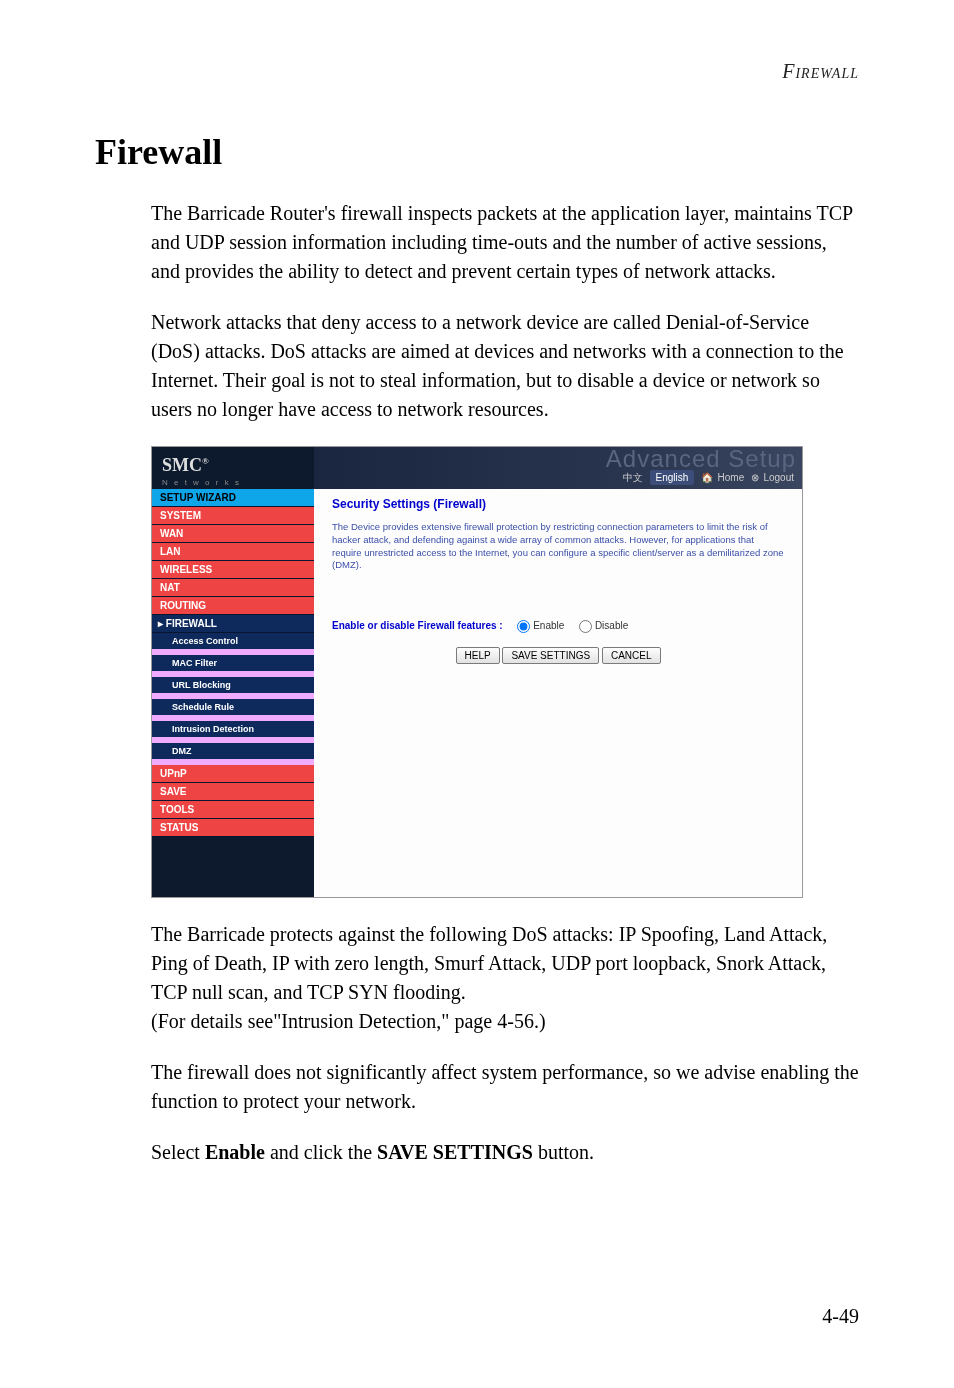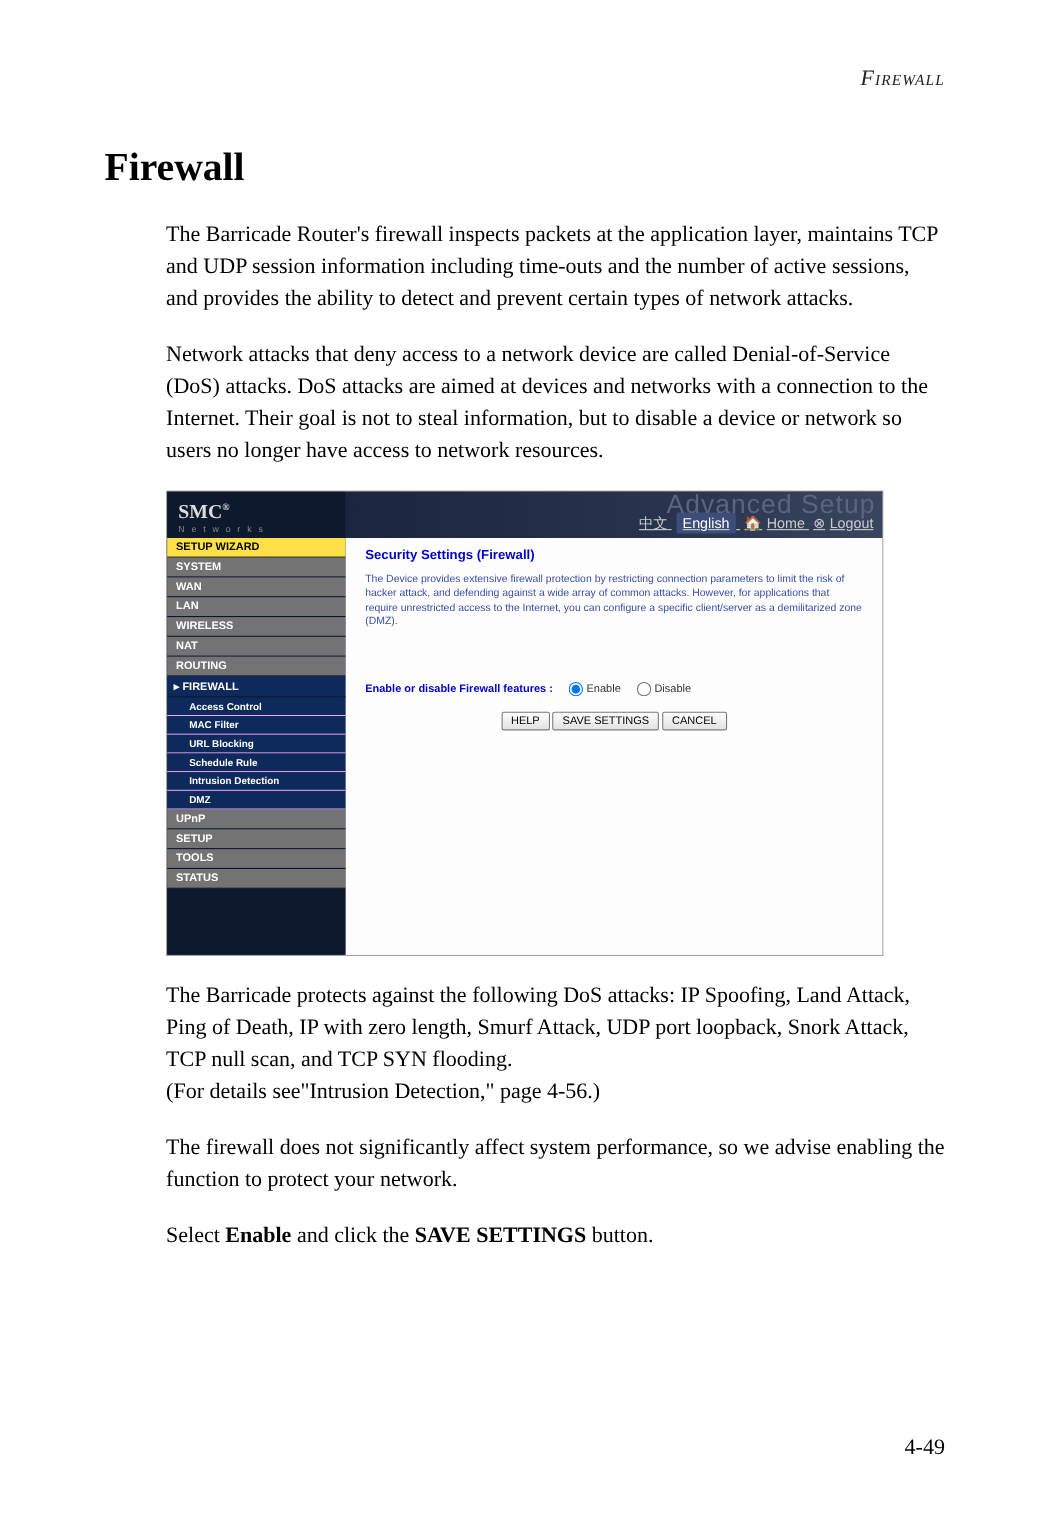--- a/index.html
+++ b/index.html
@@ -75,60 +75,59 @@
   .ss-adv {
     position: absolute;
     right: 6px;
     top: -2px;
     font-size: 24px;
     color: #5a6580;
     font-family: Arial, sans-serif;
     letter-spacing: 1px;
   }
   .ss-links {
-    font-size: 13px;
+    font-size: 10px;
     color: #ccc;
-    text-decoration: underline;
   }
   .ss-links span { margin-left: 4px; }
   .lang-en { background: #3b4d78; padding: 2px 6px; border-radius: 2px; color: #fff; }
   .ss-body {
     display: flex;
     background: #fdfdfd;
     min-height: 322px;
   }
   .ss-nav {
     width: 162px;
     background: #0d1a2e;
     font-family: Arial, sans-serif;
     font-size: 10px;
     font-weight: bold;
     color: #fff;
   }
   .nav-item {
     padding: 3px 8px;
-    background: #737373;
+    background: #ef4444;
     border-bottom: 1px solid #081530;
     cursor: pointer;
   }
   .nav-wizard {
-    background: #fde047;
+    background: #0ea5e9;
     color: #000;
     padding: 3px 8px;
     border-bottom: 1px solid #081530;
   }
   .nav-firewall {
     background: #0e2a5c;
     padding: 3px 6px;
     border-bottom: 1px solid #081530;
   }
   .nav-sub {
     padding: 3px 8px 3px 20px;
     background: #0e2a5c;
-    border-bottom: 1px solid #f0abfc;
+    border-bottom: 6px solid #f0abfc;
     font-size: 9px;
     cursor: pointer;
   }
   .ss-content {
     flex: 1;
     padding: 8px 18px;
     font-family: Verdana, Arial, sans-serif;
     font-size: 10px;
   }
   .ss-title {
@@ -214,21 +213,21 @@
       <div class="nav-item">NAT</div>
       <div class="nav-item">ROUTING</div>
       <div class="nav-firewall">▸ <span>FIREWALL</span></div>
       <div class="nav-sub">Access Control</div>
       <div class="nav-sub">MAC Filter</div>
       <div class="nav-sub">URL Blocking</div>
       <div class="nav-sub">Schedule Rule</div>
       <div class="nav-sub">Intrusion Detection</div>
       <div class="nav-sub">DMZ</div>
       <div class="nav-item">UPnP</div>
-      <div class="nav-item">SETUP</div>
+      <div class="nav-item">SAVE</div>
       <div class="nav-item">TOOLS</div>
       <div class="nav-item">STATUS</div>
       <div style="background:#0d1a2e;height:60px"></div>
     </div>
     <div class="ss-content">
       <div class="ss-title">Security Settings (Firewall)</div>
       <div class="ss-desc">The Device provides extensive firewall protection by restricting connection parameters to limit the risk of hacker attack, and defending against a wide array of common attacks. However, for applications that require unrestricted access to the Internet, you can configure a specific client/server as a demilitarized zone (DMZ).</div>
       <div class="ss-enable-row">
         <span>Enable or disable Firewall features :</span>
         <label><input type="radio" class="radio" name="fw" checked="" style=""> <span>Enable</span></label>

